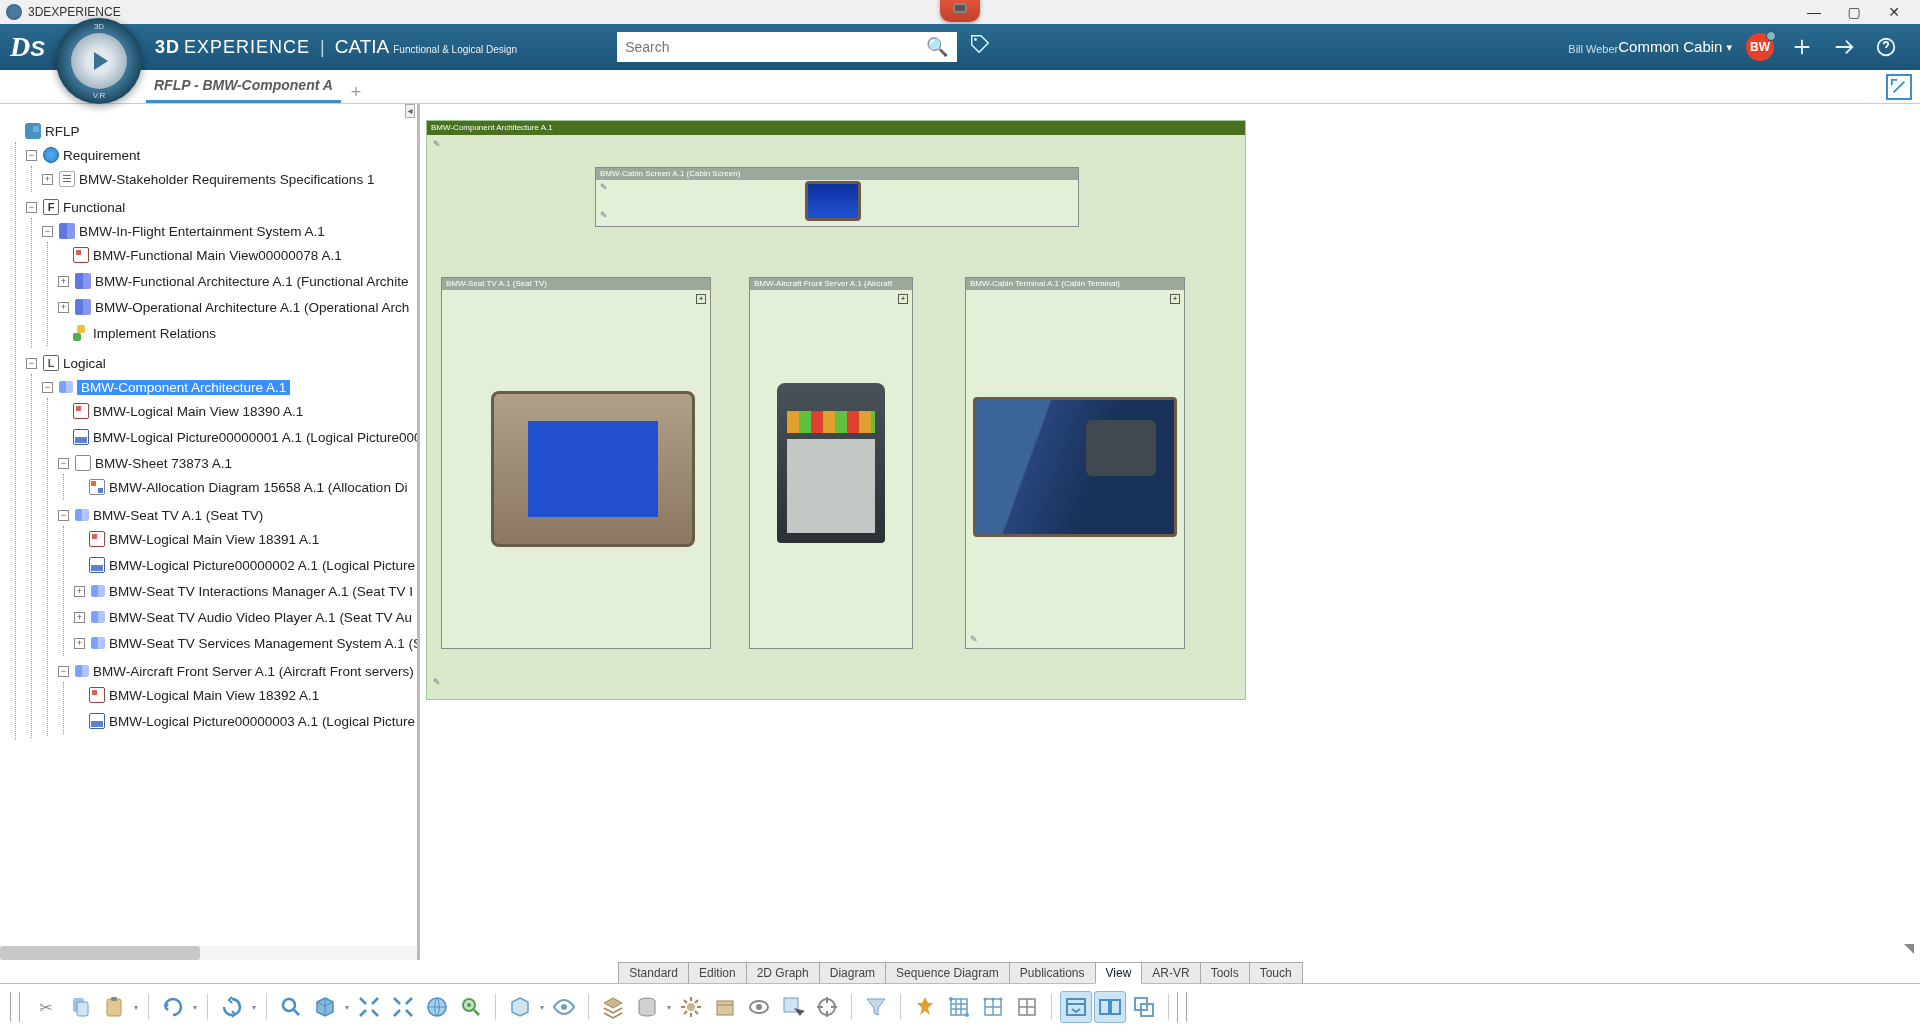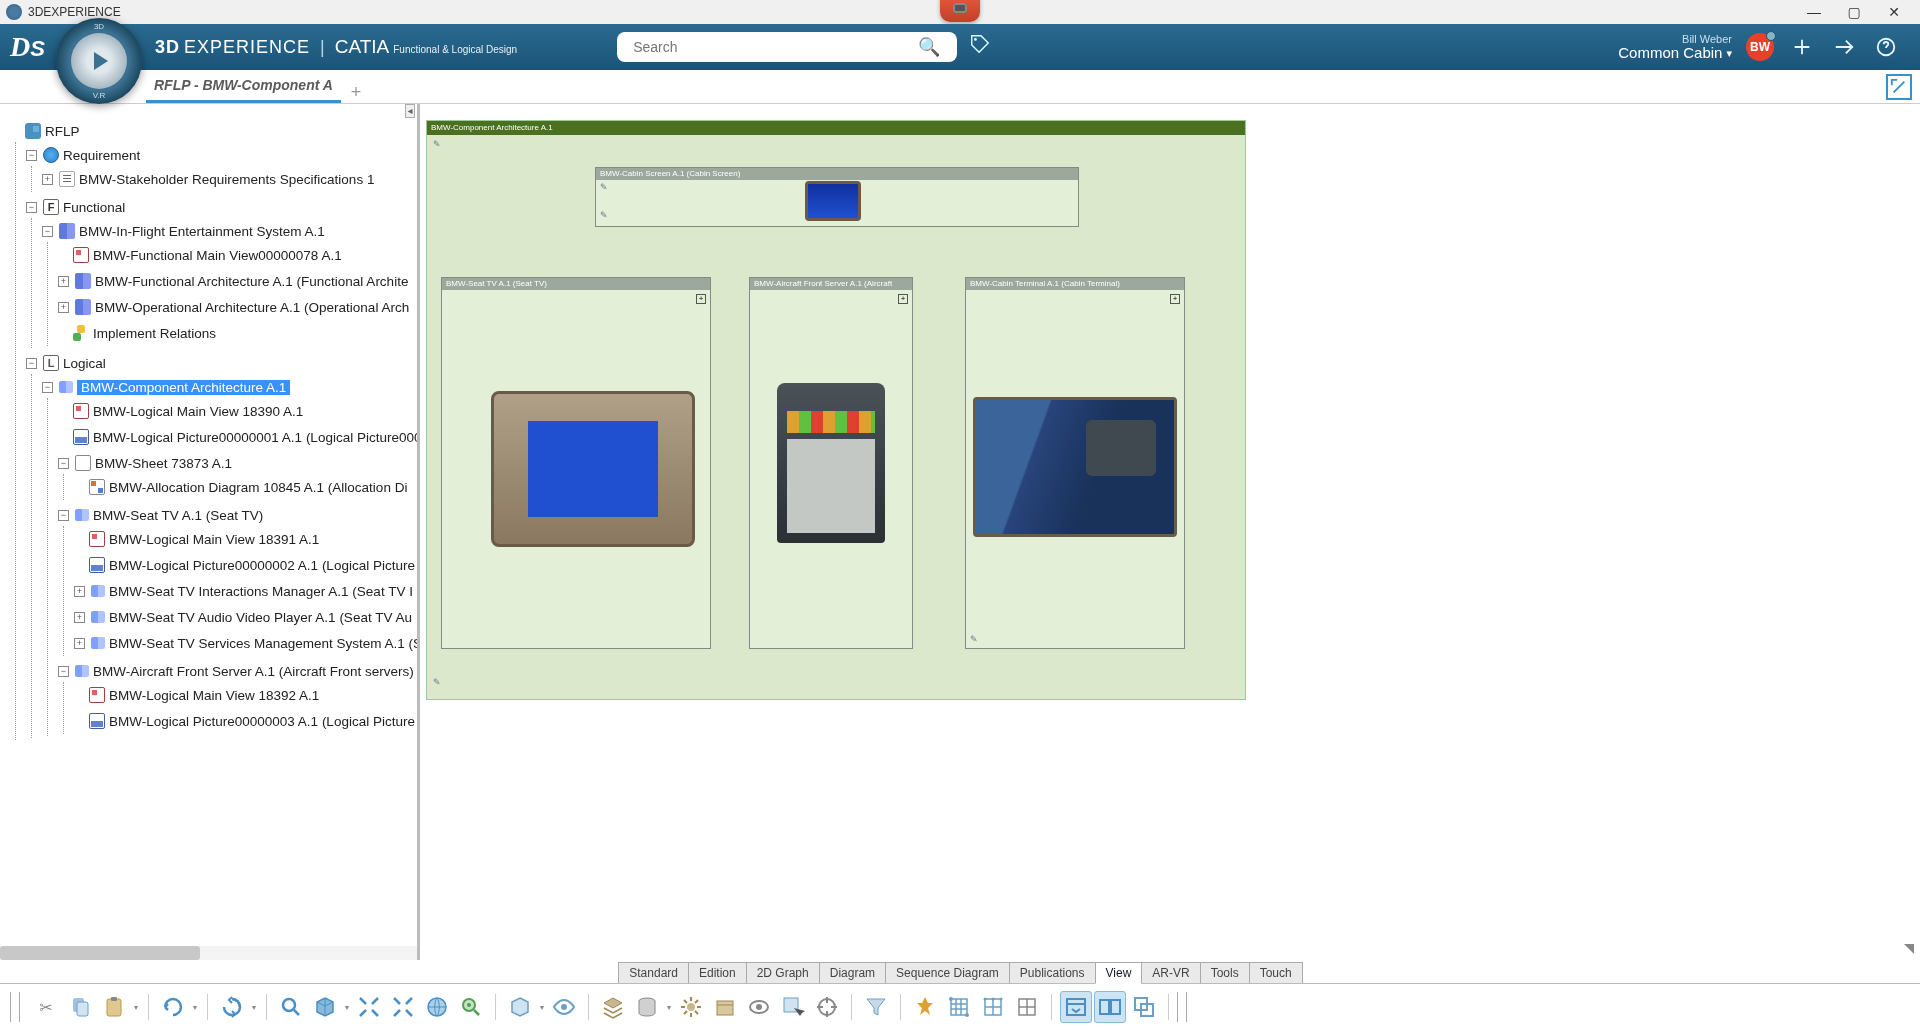--- a/index.html
+++ b/index.html
@@ -22,27 +22,27 @@
     .compass .cardinal { position:absolute; font-size:8px; color:#cde; }
     .compass .n  { top:4px; } .compass .s { bottom:4px; } .compass .w { left:6px; } .compass .e { right:6px; }
 
     .brand { margin-left: 110px; display:flex; align-items:baseline; gap: 4px; }
     .brand .b1 { font-size: 18px; font-weight: bold; letter-spacing: 1px; }
     .brand .b2 { font-size: 18px; font-weight: 300; letter-spacing: 1px; }
     .brand .sep { font-size: 18px; margin: 0 6px; opacity: .7; }
     .brand .b3 { font-size: 19px; font-weight: 500; }
     .brand .b4 { font-size: 10px; font-weight: 300; opacity:.9; }
 
-    .search { margin-left: 100px; width: 340px; height: 30px; background:#fff; border-radius:8px; display:flex; align-items:center; padding:0 16px; }
+    .search { margin-left: 100px; width: 340px; height: 30px; background:#fff; border-radius:0; display:flex; align-items:center; padding:0 8px; }
     .search input { flex:1; border:none; outline:none; font-size:14px; color:#333; }
     .search .mag { font-size:18px; color:#444; }
     .tag-icon { margin-left: 12px; font-size:22px; color:#dff; }
 
     .header-right { margin-left:auto; display:flex; align-items:center; gap:14px; padding-right:20px; }
-    .user-col { display:flex; flex-direction:column; align-items:flex-end; line-height:1.1; }
+    .user-col { display:flex; flex-direction:row; align-items:flex-end; line-height:1.1; }
     .user-name { font-size:11px; color:#c4e0f0; }
     .space-row { display:flex; align-items:center; gap:4px; font-size:15px; color:#fff; }
     .avatar { width:28px; height:28px; border-radius:50%; background:#e8402a; color:#fff; font-size:12px; font-weight:bold; display:flex; align-items:center; justify-content:center; position:relative; }
     .avatar .dot { position:absolute; top:-2px; right:-2px; width:10px; height:10px; background:#8ab4c4; border-radius:50%; border:1px solid #1c5478; }
     .hicon { color:#e8f4fa; font-size:22px; display:flex; align-items:center; justify-content:center; width:28px; height:28px; }
     .hicon svg { width:22px; height:22px; fill:none; stroke:#e8f4fa; stroke-width:2; }
 
     
     .tabbar { height: 34px; background: #fff; display: flex; align-items: flex-end; padding-left: 146px; border-bottom: 1px solid #ccc; position: relative; }
     .tab { font-size: 14px; font-style: italic; font-weight: bold; color: #5a5a5a; padding: 0 8px; height: 34px; display: flex; align-items: center; border-bottom: 3px solid #3a90c8; }
@@ -326,21 +326,21 @@
                         <div class="row">
                           <span class="exp">−</span>
                           <span class="ticon ti-sheet"></span>
                           <span>BMW-Sheet 73873 A.1</span>
                         </div>
                       <ul class="guideline">
                         <li>
                             <div class="row">
                               <span class="sp"></span>
                               <span class="ticon ti-alloc"></span>
-                              <span>BMW-Allocation Diagram 10845 A.1 (Allocation Di</span>
+                              <span>BMW-Allocation Diagram 15658 A.1 (Allocation Di</span>
                             </div>
                           </li>
                       </ul>
                     </li>
                     <li>
                         <div class="row">
                           <span class="exp">−</span>
                           <span class="ticon ti-comp2"></span>
                           <span>BMW-Seat TV A.1 (Seat TV)</span>
                         </div>

